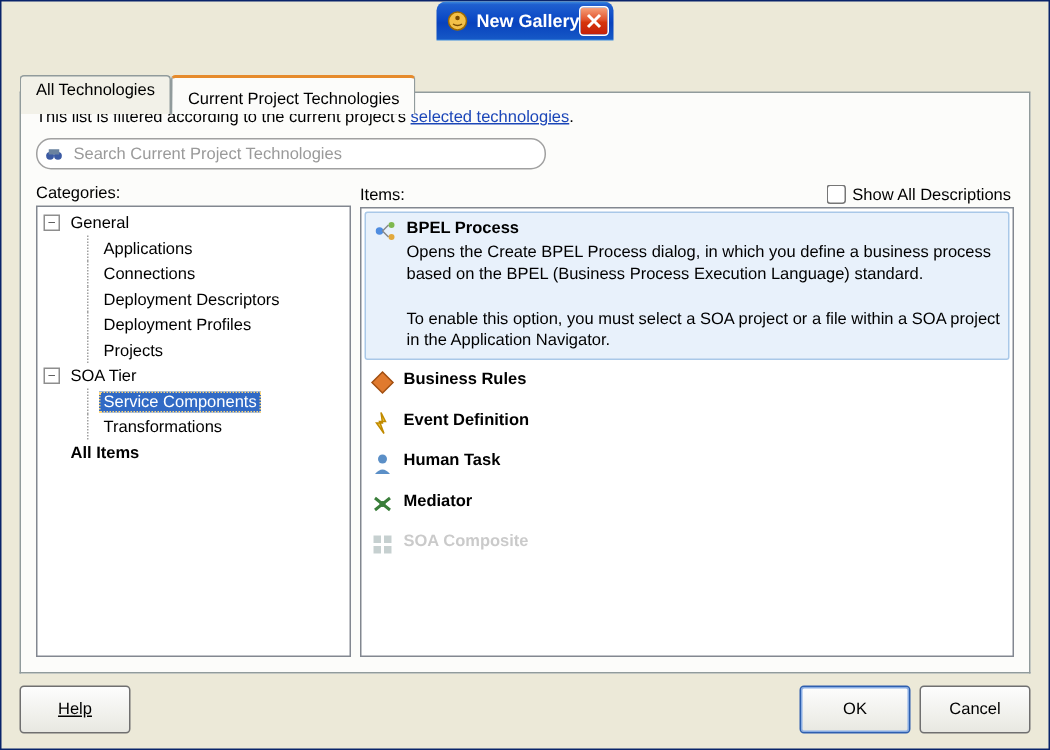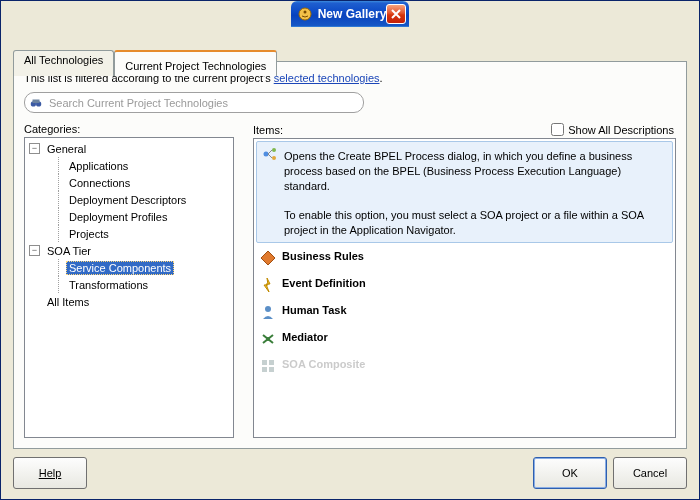--- a/index.html
+++ b/index.html
@@ -14,21 +14,21 @@
   .tabs { display: flex; border-bottom: 1px solid #919b9c; }
   .tab { padding: 3px 10px 4px 10px; border: 1px solid #919b9c; border-bottom: none; background: #f2f1e8; margin-right: 0; border-top-left-radius: 3px; border-top-right-radius: 3px; position: relative; top: 15px; cursor: pointer; }
   .tab.active { background: #fcfcfa; border-top: 2px solid #e68b2c; padding-top: 8px; z-index: 2; }
   .tab-body { background: #fcfcfa; border: 1px solid #919b9c; border-top: none; flex: 1; display: flex; flex-direction: column; padding: 10px; overflow: hidden; }
   .filter-line { margin-bottom: 8px; }
   .filter-line a { color: #1b46b8; text-decoration: underline; }
   .searchbox { display: flex; align-items: center; width: 340px; border: 1px solid #a0a0a0; border-radius: 10px; height: 21px; background: #fff; padding: 0 8px 0 4px; }
   .searchbox input { border: none; outline: none; flex: 1; font-size: 11px; color: #333; background: transparent; }
   .searchbox input::placeholder { color: #9a9a9a; }
   .bino-icon { width: 14px; height: 14px; margin-right: 4px; }
-  .panels { display: flex; flex: 1; margin-top: 8px; gap: 19px; overflow: hidden; }
+  .panels { display: flex; flex: 1; margin-top: 8px; gap: 6px; overflow: hidden; }
   .panel { display: flex; flex-direction: column; overflow: hidden; }
   .panel.cats { width: 210px; }
   .panel.items { flex: 1; }
   .panel-head { display: flex; align-items: center; padding: 2px 2px 2px 0; }
   .panel-head .label { flex: 1; }
   .listbox { flex: 1; border: 1px solid #828790; background: #fff; overflow: auto; }
   .tree { padding: 2px 0 2px 2px; }
   .tree-row { display: flex; align-items: center; height: 17px; white-space: nowrap; cursor: pointer; }
   .toggle { width: 11px; height: 11px; border: 1px solid #8e8e8e; background: #fff; display: inline-flex; align-items: center; justify-content: center; margin-right: 4px; color: #595959; font-size: 9px; line-height: 1; }
   .toggle.empty { border: none; background: transparent; }
@@ -134,21 +134,21 @@
                 <div class="tree-row" style="padding-left: 14px; margin-left: 2px;">
                   <span class="toggle empty"></span>
                   <span class="tree-line"></span>
                   <span class="tree-label selected">Service Components</span>
                 </div>
                 <div class="tree-row" style="padding-left: 14px; margin-left: 2px;">
                   <span class="toggle empty"></span>
                   <span class="tree-line"></span>
                   <span class="tree-label">Transformations</span>
                 </div>
-                <div class="tree-row" style="margin-left: 2px;">
+                <div class="tree-row" style="margin-left: 2px; font-weight: bold;">
                   <span class="toggle empty"></span>
                   <span class="tree-label">All Items</span>
                 </div>
               </div>
           </div>
         </div>
 
         <div class="panel items">
           <div class="panel-head">
             <span class="label">Items:</span>
@@ -159,20 +159,21 @@
           </div>
           <div class="listbox" id="items-list">
               <div class="item-row selected">
                 <span class="icon"><svg viewBox="0 0 16 16">
                     <circle cx="4" cy="8" r="2.5" fill="#4f8de0"></circle>
                     <circle cx="12" cy="4" r="2" fill="#7fb84f"></circle>
                     <circle cx="12" cy="12" r="2" fill="#e2a93d"></circle>
                     <path d="M6 8 L10 4 M6 8 L10 12" stroke="#888" stroke-width="1"></path>
                   </svg></span>
                 <div class="text">
+                  <div class="name">BPEL Process</div>
                   <div class="desc">Opens the Create BPEL Process dialog, in which you define a business process based on the BPEL (Business Process Execution Language) standard.<br><br>To enable this option, you must select a SOA project or a file within a SOA project in the Application Navigator.</div>
                 </div>
               </div>
               <div class="item-row">
                 <span class="icon"><svg viewBox="0 0 16 16">
                     <polygon points="8,1 15,8 8,15 1,8" fill="#e07a2e" stroke="#a24f10"></polygon>
                   </svg></span>
                 <div class="text">
                   <div class="name">Business Rules</div>
                 </div>

